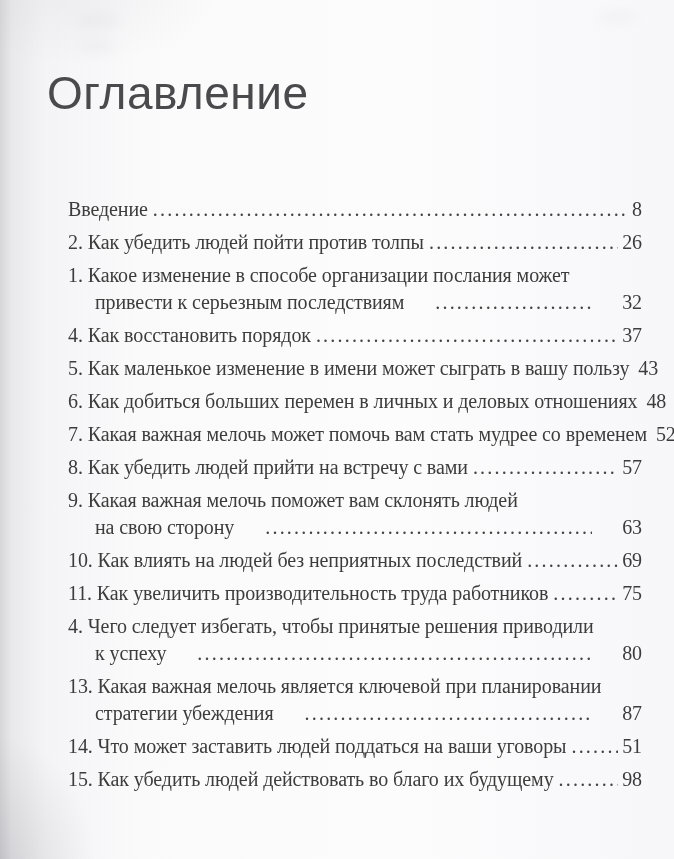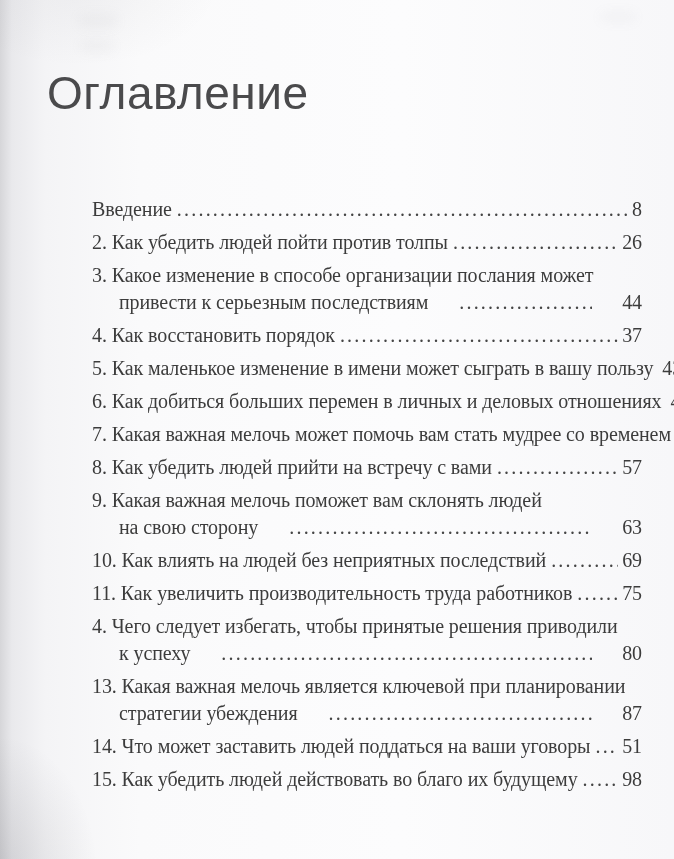--- a/index.html
+++ b/index.html
@@ -27,21 +27,20 @@
     color: #4a4a4c;
   }
   .toc {
     margin: 80px 32px 0 68px;
   }
   .entry {
     margin-bottom: 6px;
     font-size: 20px;
     line-height: 27px;
     letter-spacing: -0.1px;
-    margin-left: 24px;
   }
   .row { display: flex; align-items: baseline; }
   .row.cont { padding-left: 27px; gap: 26px; }
   .text { white-space: nowrap; flex: 0 0 auto; }
   .dots {
     flex: 1 1 0;
     min-width: 0;
     overflow: hidden;
     white-space: nowrap;
     margin: 0 4px 0 5px;
@@ -84,26 +83,26 @@
       </div>
       <div class="entry">
         <div class="row">
           <span class="text">2. Как убедить людей пойти против толпы</span>
           <span class="dots"></span>
           <span class="pagenum">26</span>
         </div>
       </div>
       <div class="entry">
         <div class="row">
-          <span class="text">3. Какое изменение в способе организации послания может</span>
+          <span class="text">1. Какое изменение в способе организации послания может</span>
         </div>
         <div class="row cont">
           <span class="text">привести к серьезным последствиям</span>
           <span class="dots"></span>
-          <span class="pagenum">44</span>
+          <span class="pagenum">32</span>
         </div>
       </div>
       <div class="entry">
         <div class="row">
           <span class="text">4. Как восстановить порядок</span>
           <span class="dots"></span>
           <span class="pagenum">37</span>
         </div>
       </div>
       <div class="entry">

